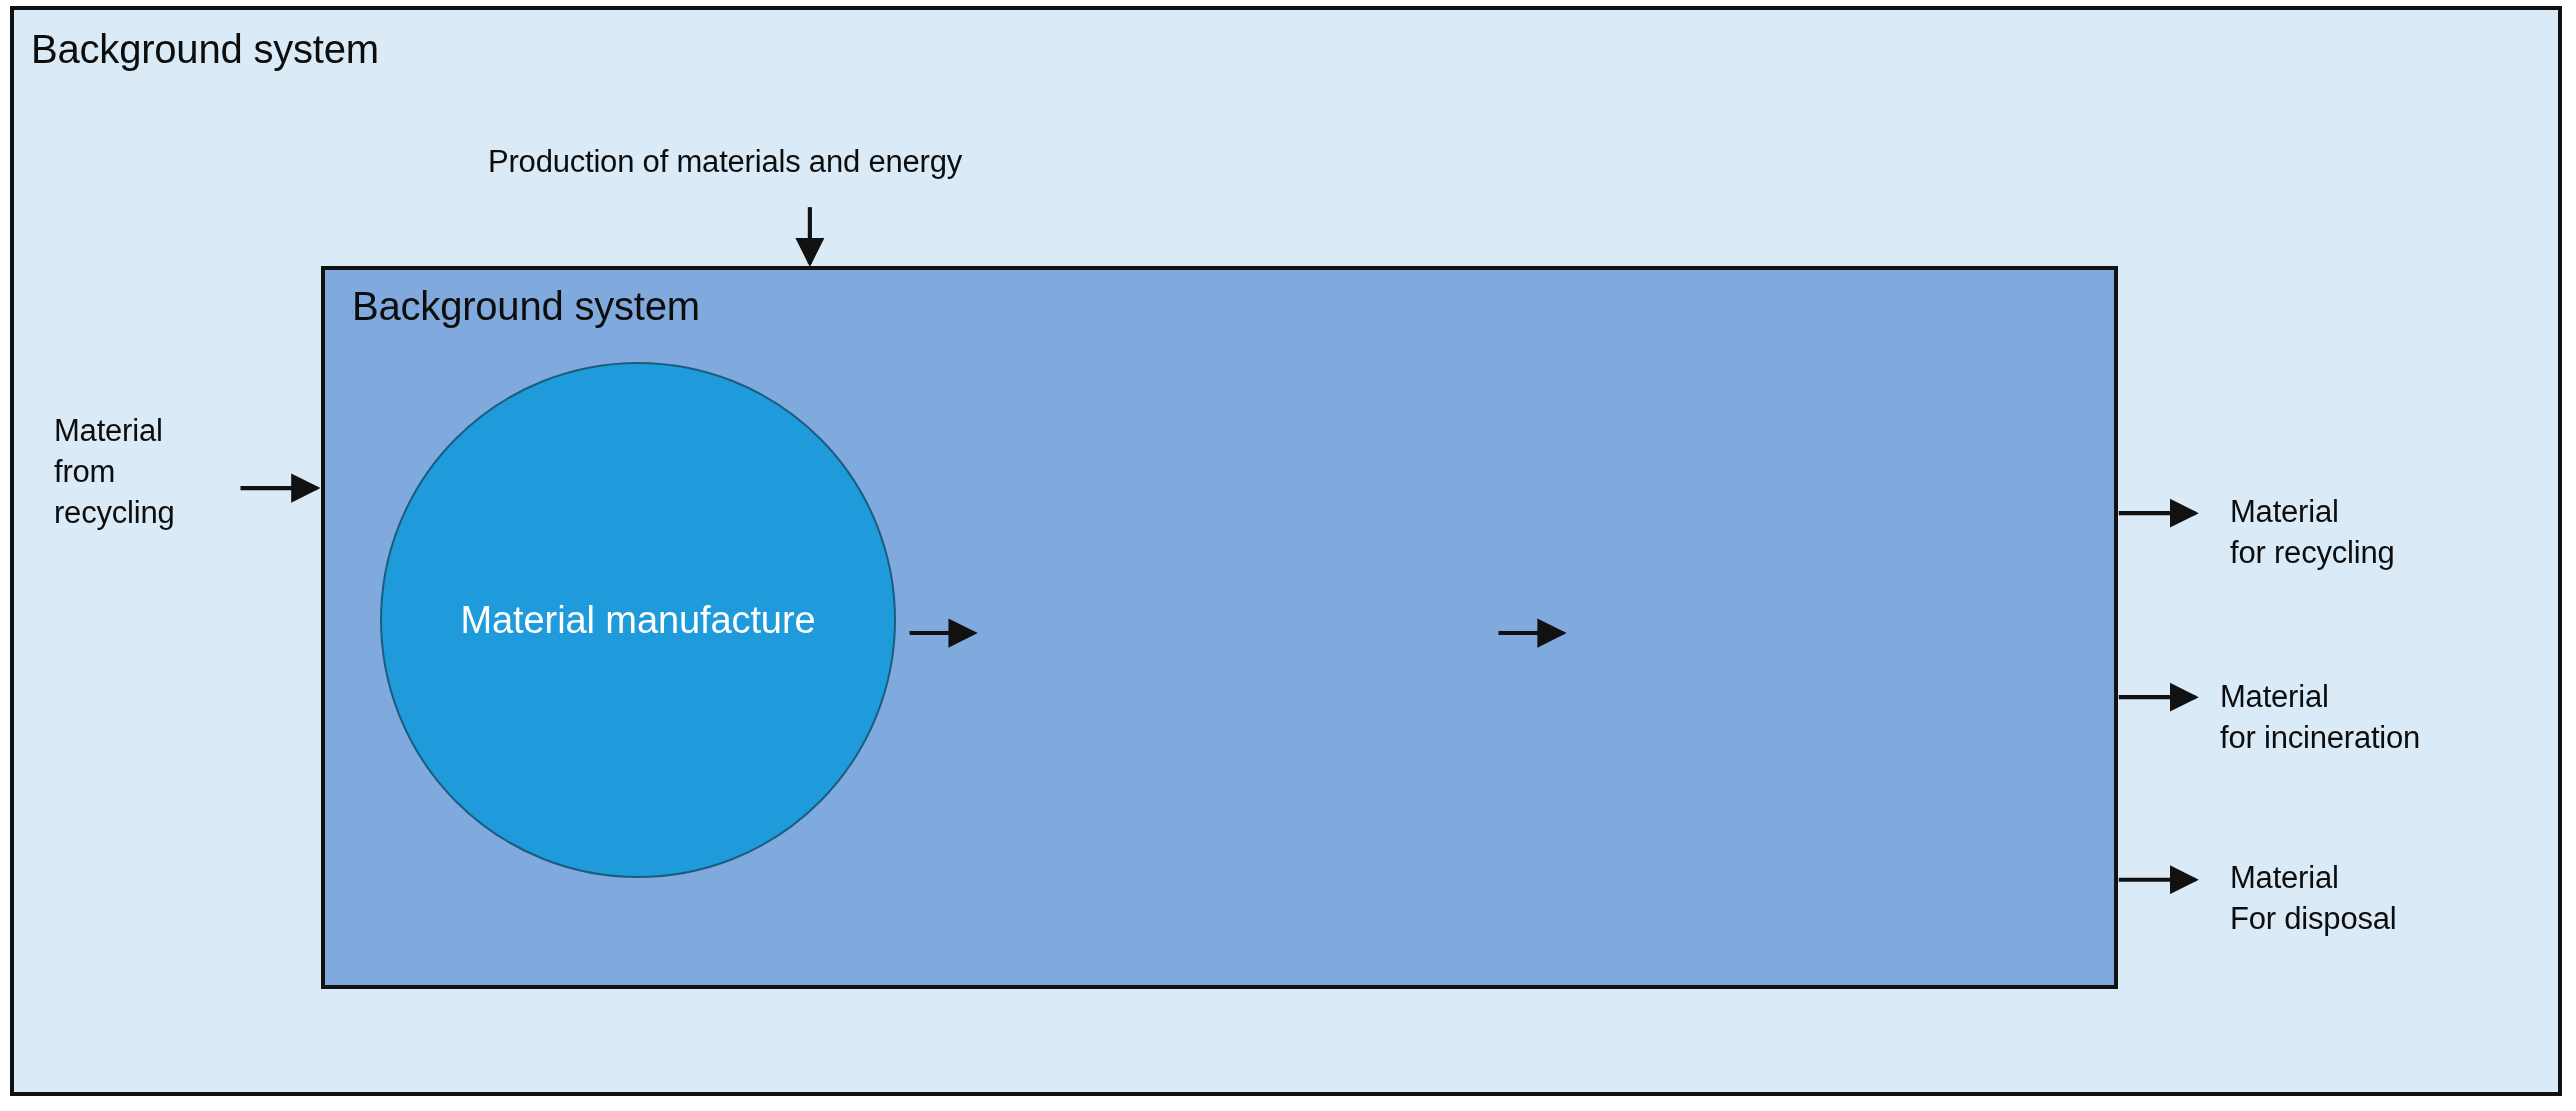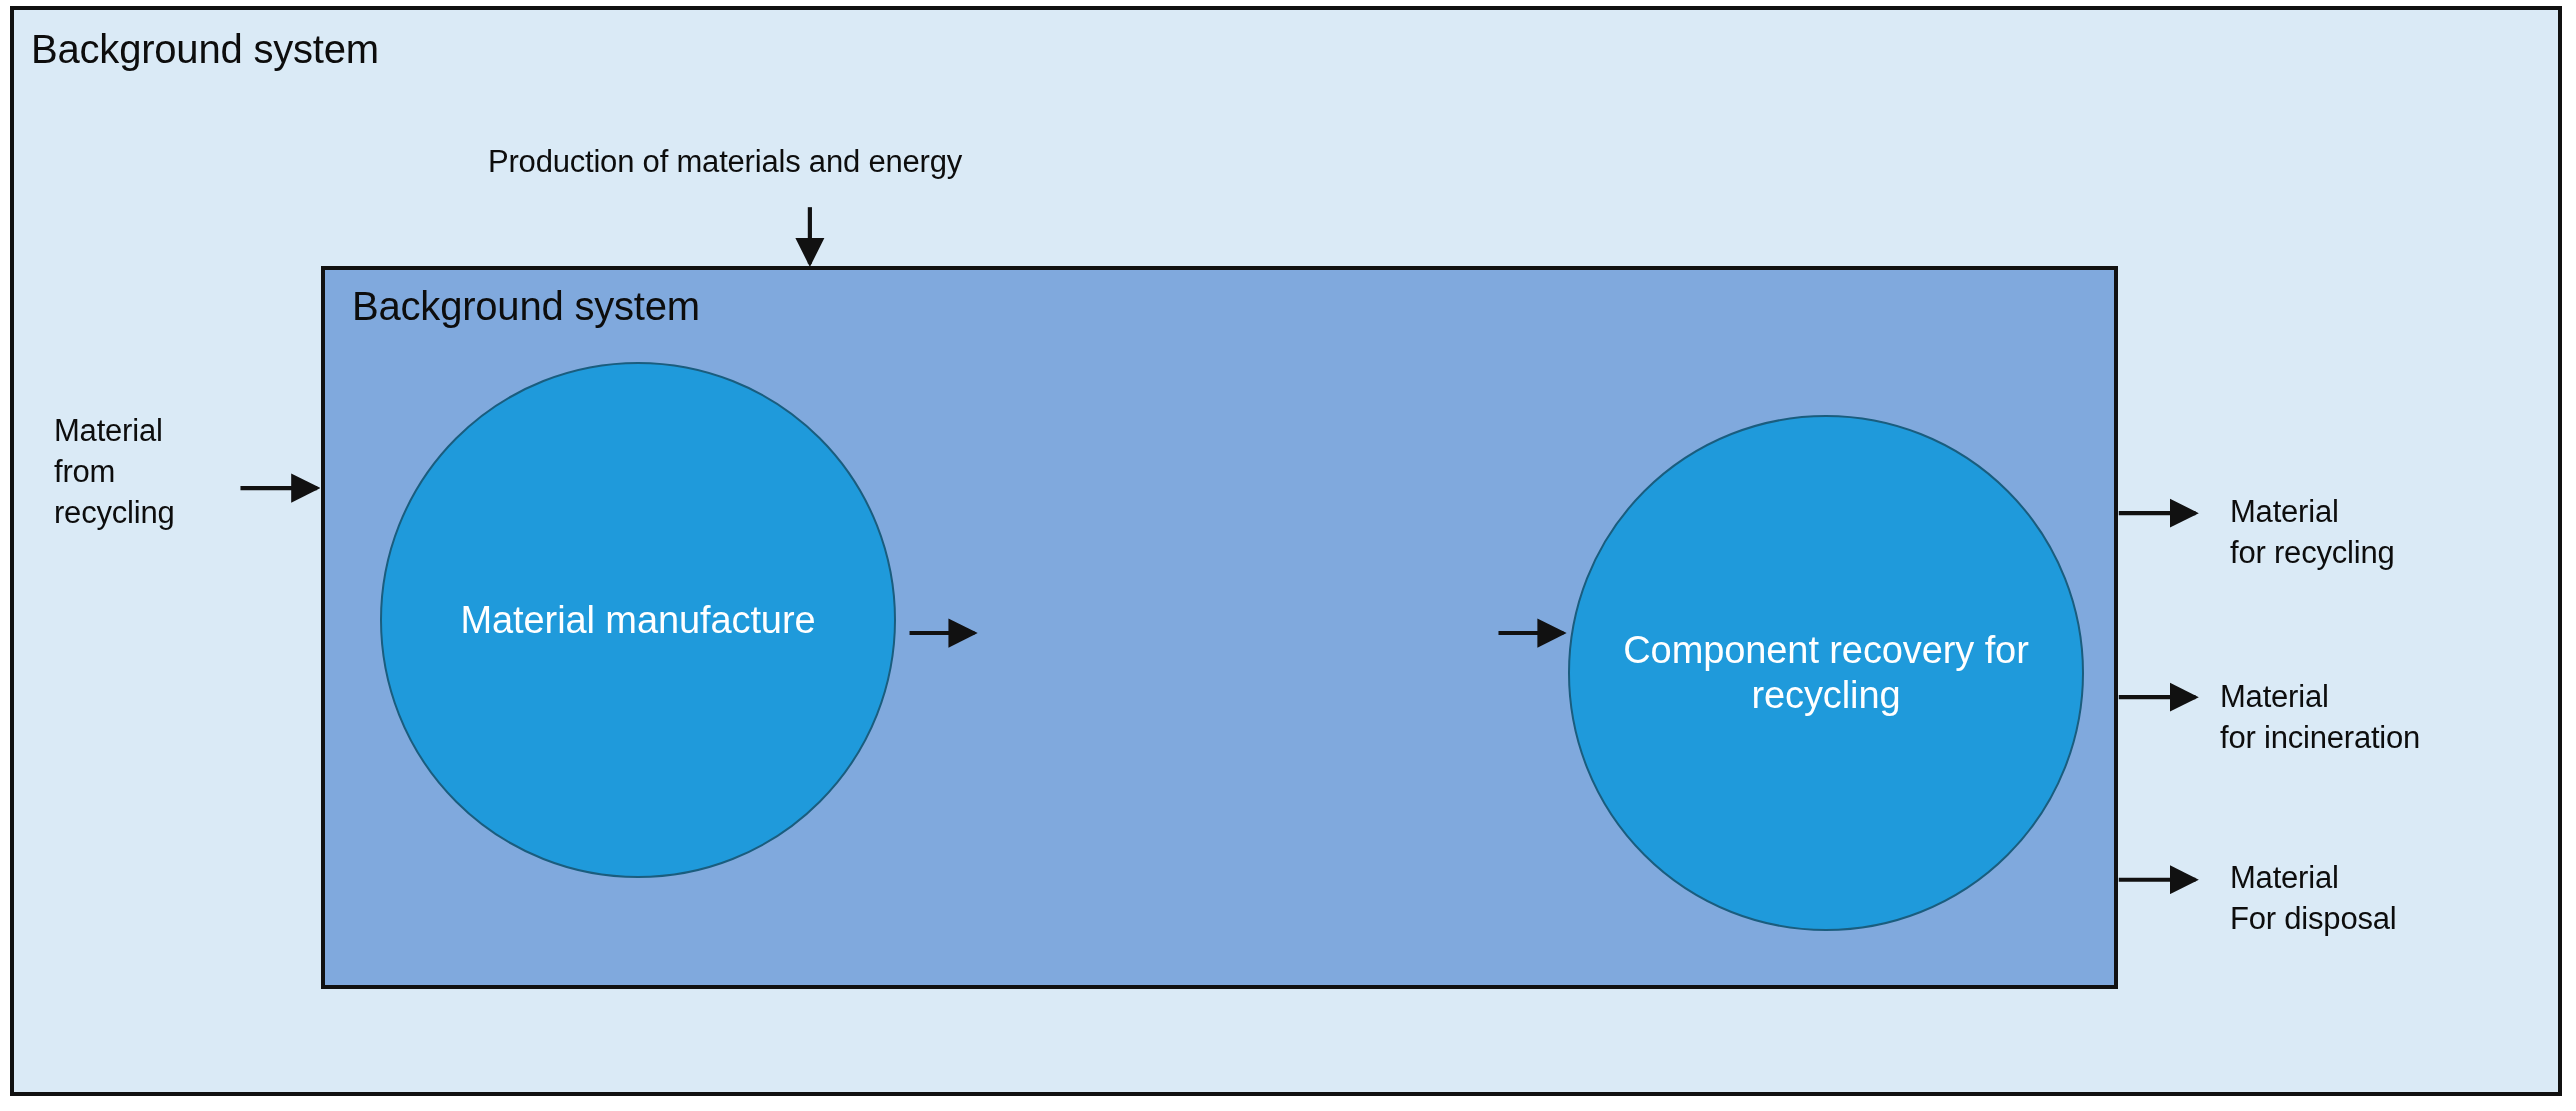--- a/index.html
+++ b/index.html
@@ -117,25 +117,20 @@
   <div class="bg-system"></div>
   <div class="bg-label">Background system</div>
 
   <div class="fg-system"></div>
   <div class="fg-label">Background system</div>
 
   <div class="circle" id="circle-1">
     <div class="circle-text">Material
 manufacture</div>
   </div>
-  <div class="circle" id="circle-3">
-    <div class="circle-text">Component
-recovery for
-recycling</div>
-  </div>
 
   <div class="flow-label" id="label-material-from-recycling">Material
 from
 recycling</div>
 
   <div class="flow-label" id="label-production">Production of materials and energy</div>
 
   <div class="flow-label" id="label-out-recycling">Material
 for recycling</div>
 

